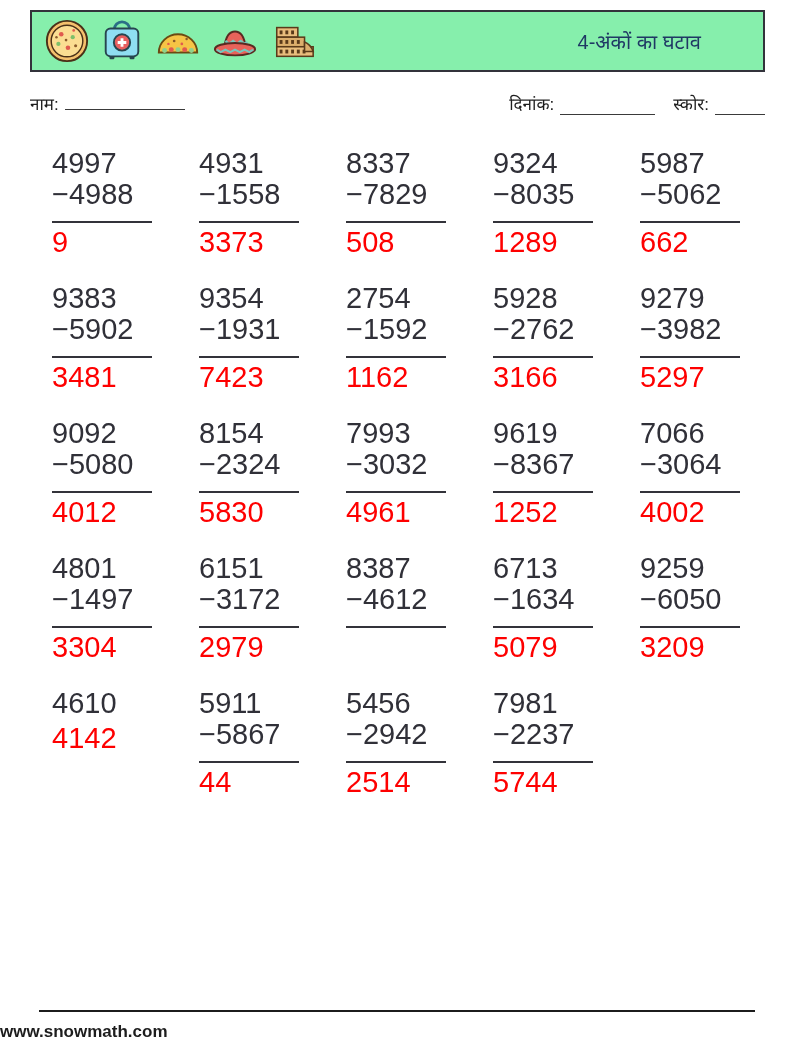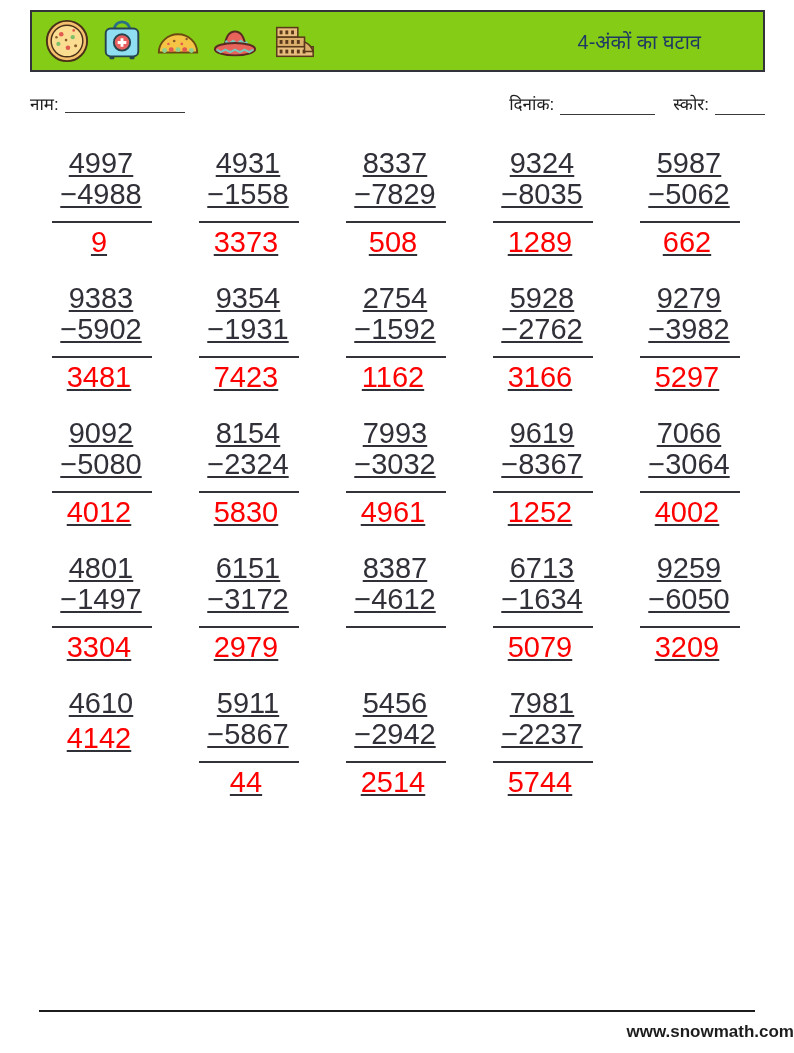--- a/index.html
+++ b/index.html
@@ -7,70 +7,69 @@
     width:794px; height:1053px; position:relative; background:#ffffff;
     font-family:"Liberation Sans","DejaVu Sans",sans-serif;
     color:#222;
     overflow:hidden;
   }
 
   
   .header-box {
     position:absolute; left:30px; top:10px; width:731px; height:58px;
     border:2px solid #33333b; display:flex; align-items:center;
-    background:#84cc16;
+    background:#86efac;
     text-align:right;
   }
   .icons { display:flex; align-items:center; gap:9px; margin-left:12px; }
   .icons svg { display:block; }
   .worksheet-title {
     margin-left:auto; margin-right:62px;
     font-size:20px; color:var(--title-color,#1f3864);
   }
 
   
   .fields-row {
     position:absolute; left:30px; top:92px; width:735px;
-    display:flex; align-items:center; font-size:17px; color:#1e1e1e;
+    display:flex; align-items:flex-start; font-size:17px; color:#1e1e1e;
   }
   .blank {
     display:inline-block; border-bottom:1.5px solid #3a3a3a; height:17px;
   }
   .name-blank  { width:120px; margin-left:6px; }
   .right-fields { margin-left:auto; display:flex; align-items:flex-end; }
   .date-blank  { width:95px;  margin-left:6px; }
   .score-label { margin-left:18px; }
   .score-blank { width:50px;  margin-left:6px; }
 
   
   .problems-grid {
     position:absolute; left:52px; top:148px;
     display:grid; grid-template-columns:repeat(5,100px);
     column-gap:47px; row-gap:25px;
   }
   .prob {
-    width:100px; text-align:center;
+    width:100px; text-align:left;
     font-size:29px; line-height:31px;
     color:var(--number-color,#303038);
-    text-decoration:underline;
   }
   .prob .top    { padding-right:2px; }
   .prob .bottom { padding-right:2px; padding-bottom:11px;
                   border-bottom:2px solid var(--line-color,#33333a); }
   .prob .answer { padding-right:6px; padding-top:4px;
                   color:var(--answer-color,#fe0000); }
 
   
   .footer-line {
     position:absolute; left:39px; right:39px; top:1010px;
     border-top:2px solid #1c1c1c;
   }
   .footer-text {
     position:absolute; left:0; right:0; top:1022px;
-    text-align:right; font-weight:bold; font-size:17px; color:#1d1d1d;
+    text-align:left; font-weight:bold; font-size:17px; color:#1d1d1d;
   }
 </style>
 </head>
 <body>
 
 <div class="header-box">
   <div class="icons">
 
     <span>
       <svg width="46" height="46" viewBox="0 0 48 48">

